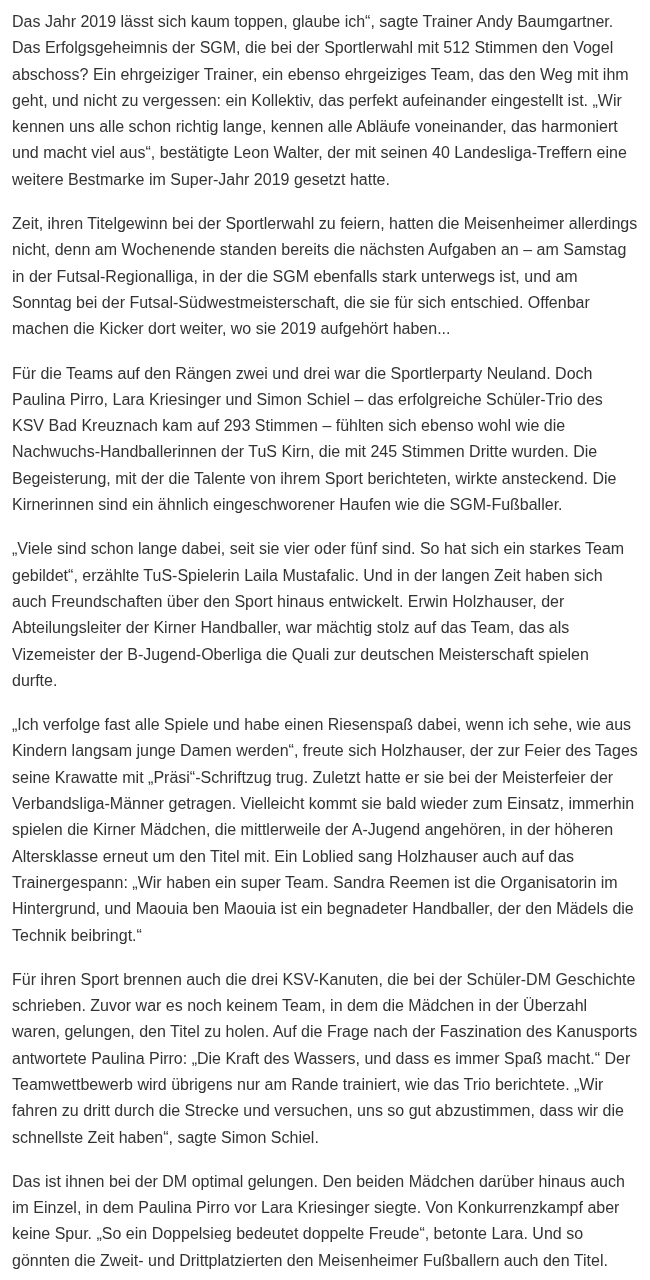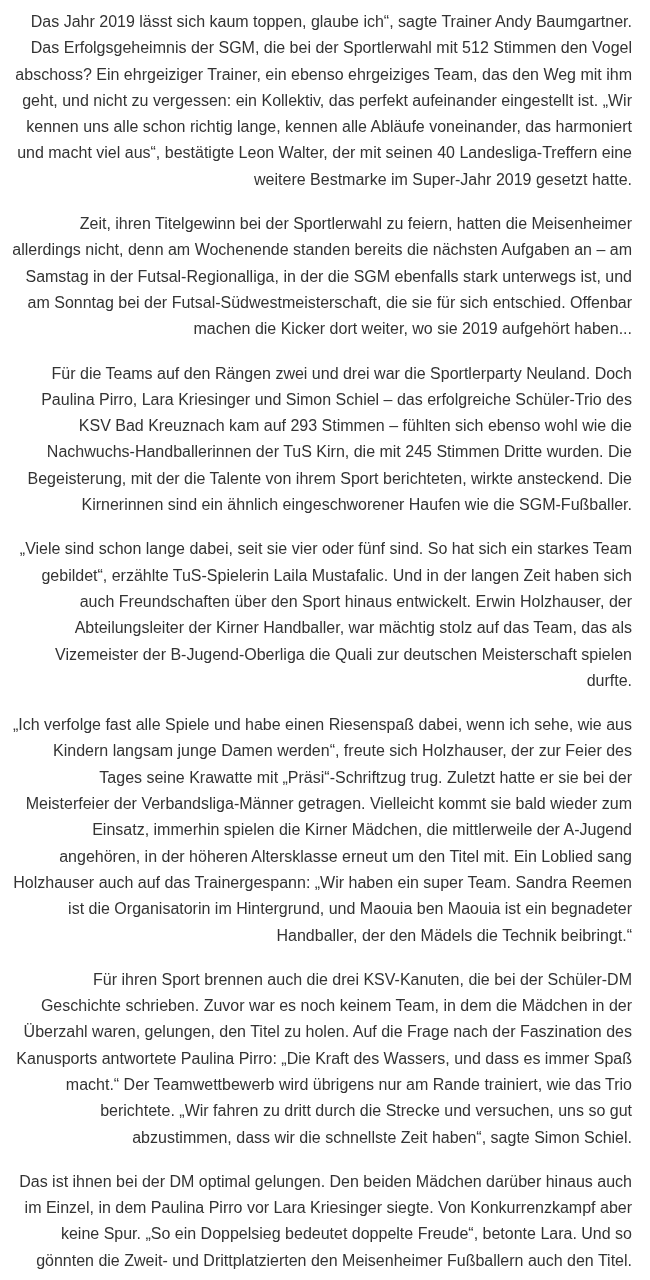--- a/index.html
+++ b/index.html
@@ -12,22 +12,22 @@
     min-height: 1280px;
     box-sizing: border-box;
     background: #ffffff;
     padding: 9px 12px 0 12px;
   }
   .article-body p {
     font-family: "Liberation Sans", sans-serif;
     font-size: 16px;
     line-height: 26.3px;
     color: #333333;
-    margin: 0 6px 18px 0;
-    text-align: right;
+    margin: 0 0 18px 0;
+    text-align: left;
   }
 </style>
 </head>
 <body>
 
 <div class="page">
   <article class="article-body">
     <p>Das Jahr 2019 lässt sich kaum toppen, glaube ich“, sagte Trainer Andy Baumgartner. Das Erfolgsgeheimnis der SGM, die bei der Sportlerwahl mit 512 Stimmen den Vogel abschoss? Ein ehrgeiziger Trainer, ein ebenso ehrgeiziges Team, das den Weg mit ihm geht, und nicht zu vergessen: ein Kollektiv, das perfekt aufeinander eingestellt ist. „Wir kennen uns alle schon richtig lange, kennen alle Abläufe voneinander, das harmoniert und macht viel aus“, bestätigte Leon Walter, der mit seinen 40 Landesliga-Treffern eine weitere Bestmarke im Super-Jahr 2019 gesetzt hatte.</p>
     <p>Zeit, ihren Titelgewinn bei der Sportlerwahl zu feiern, hatten die Meisenheimer allerdings nicht, denn am Wochenende standen bereits die nächsten Aufgaben an – am Samstag in der Futsal-Regionalliga, in der die SGM ebenfalls stark unterwegs ist, und am Sonntag bei der Futsal-Südwestmeisterschaft, die sie für sich entschied. Offenbar machen die Kicker dort weiter, wo sie 2019 aufgehört haben...</p>
     <p>Für die Teams auf den Rängen zwei und drei war die Sportlerparty Neuland. Doch Paulina Pirro, Lara Kriesinger und Simon Schiel – das erfolgreiche Schüler-Trio des KSV Bad Kreuznach kam auf 293 Stimmen – fühlten sich ebenso wohl wie die Nachwuchs-Handballerinnen der TuS Kirn, die mit 245 Stimmen Dritte wurden. Die Begeisterung, mit der die Talente von ihrem Sport berichteten, wirkte ansteckend. Die Kirnerinnen sind ein ähnlich eingeschworener Haufen wie die SGM-Fußballer.</p>

